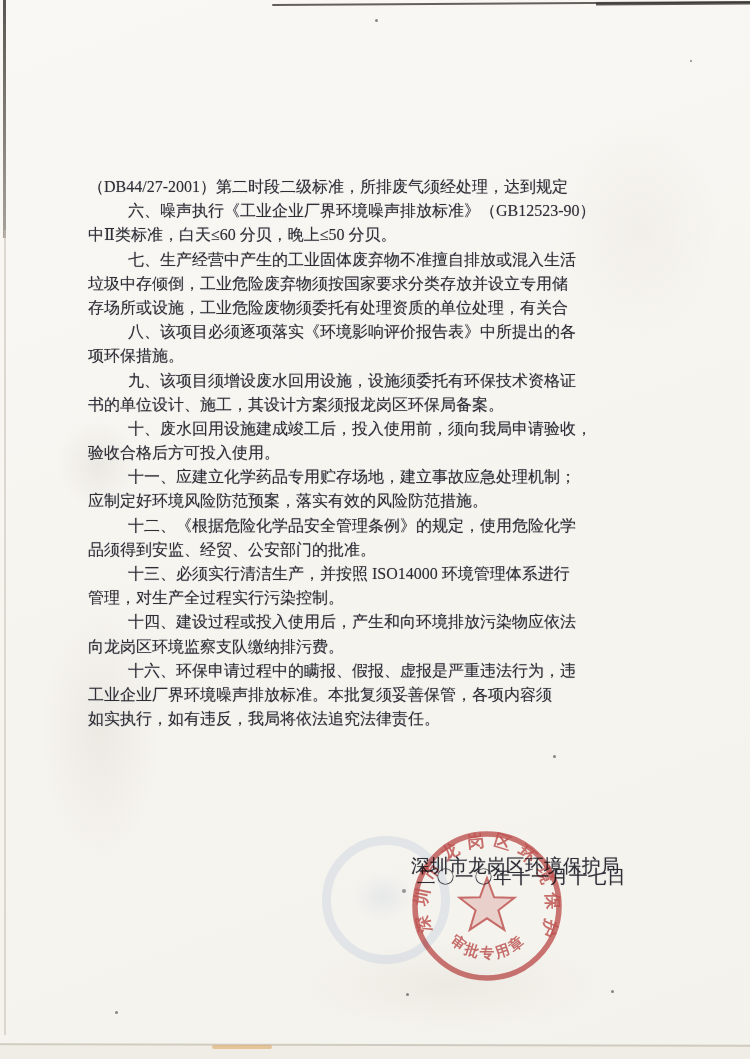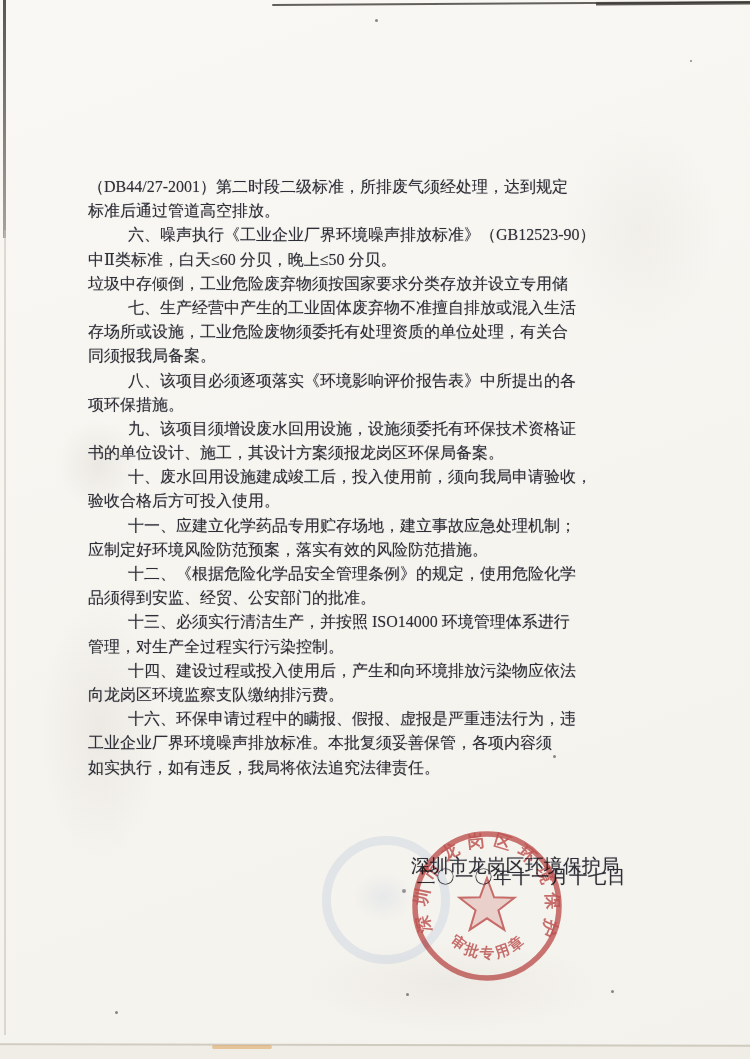--- a/index.html
+++ b/index.html
@@ -75,27 +75,25 @@
     <div class="speck" style="left:406px;top:993px;"></div>
     <div class="speck" style="left:611px;top:990px;"></div>
     <div class="speck" style="left:690px;top:60px;width:2px;height:2px;"></div>
   </div>
 
   <div class="watermark-blue"></div>
   <div class="watermark-blue2"></div>
 
   <div class="body-text" id="doc-lines">
       <div class="line">（DB44/27-2001）第二时段二级标准，所排废气须经处理，达到规定</div>
-      <div class="line">标准后通过管道高空排放。</div>
       <div class="line indent">六、噪声执行《工业企业厂界环境噪声排放标准》（GB12523-90）</div>
       <div class="line">中Ⅱ类标准，白天≤60 分贝，晚上≤50 分贝。</div>
+      <div class="line indent">七、生产经营中产生的工业固体废弃物不准擅自排放或混入生活</div>
       <div class="line">垃圾中存倾倒，工业危险废弃物须按国家要求分类存放并设立专用储</div>
-      <div class="line indent">七、生产经营中产生的工业固体废弃物不准擅自排放或混入生活</div>
       <div class="line">存场所或设施，工业危险废物须委托有处理资质的单位处理，有关合</div>
-      <div class="line">同须报我局备案。</div>
       <div class="line indent">八、该项目必须逐项落实《环境影响评价报告表》中所提出的各</div>
       <div class="line">项环保措施。</div>
       <div class="line indent">九、该项目须增设废水回用设施，设施须委托有环保技术资格证</div>
       <div class="line">书的单位设计、施工，其设计方案须报龙岗区环保局备案。</div>
       <div class="line indent">十、废水回用设施建成竣工后，投入使用前，须向我局申请验收，</div>
       <div class="line">验收合格后方可投入使用。</div>
       <div class="line indent">十一、应建立化学药品专用贮存场地，建立事故应急处理机制；</div>
       <div class="line">应制定好环境风险防范预案，落实有效的风险防范措施。</div>
       <div class="line indent">十二、《根据危险化学品安全管理条例》的规定，使用危险化学</div>
       <div class="line">品须得到安监、经贸、公安部门的批准。</div>

